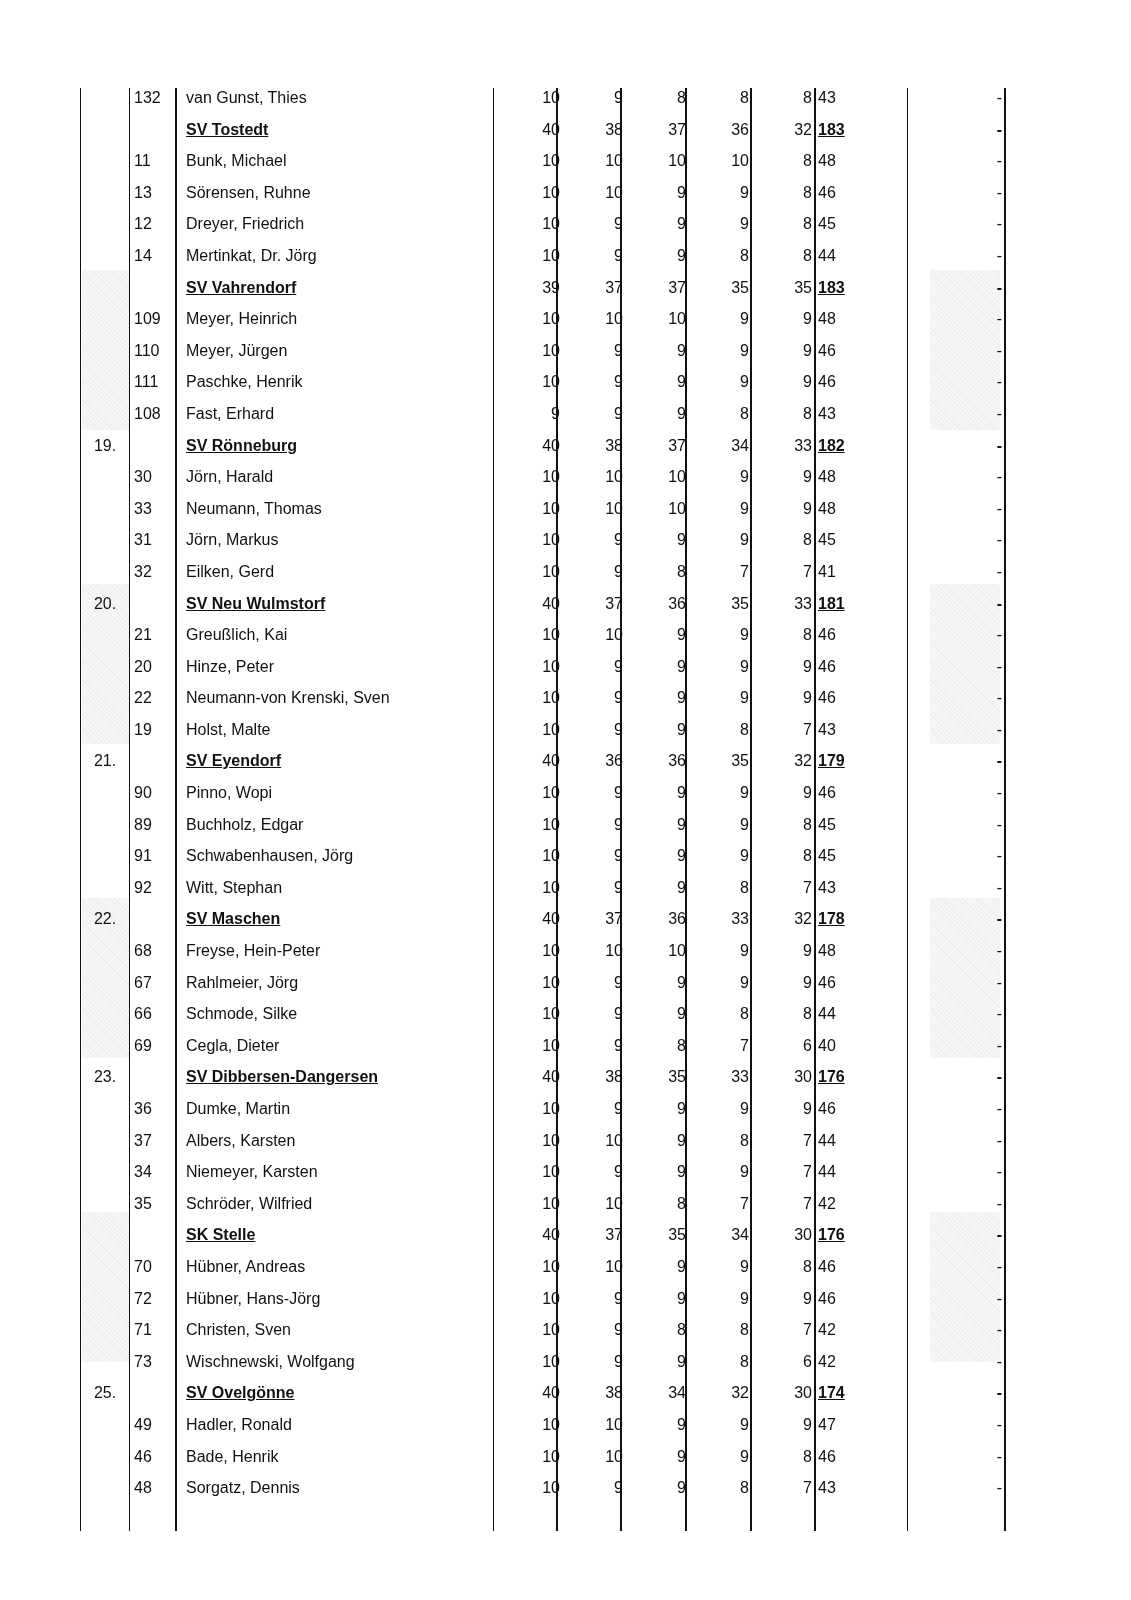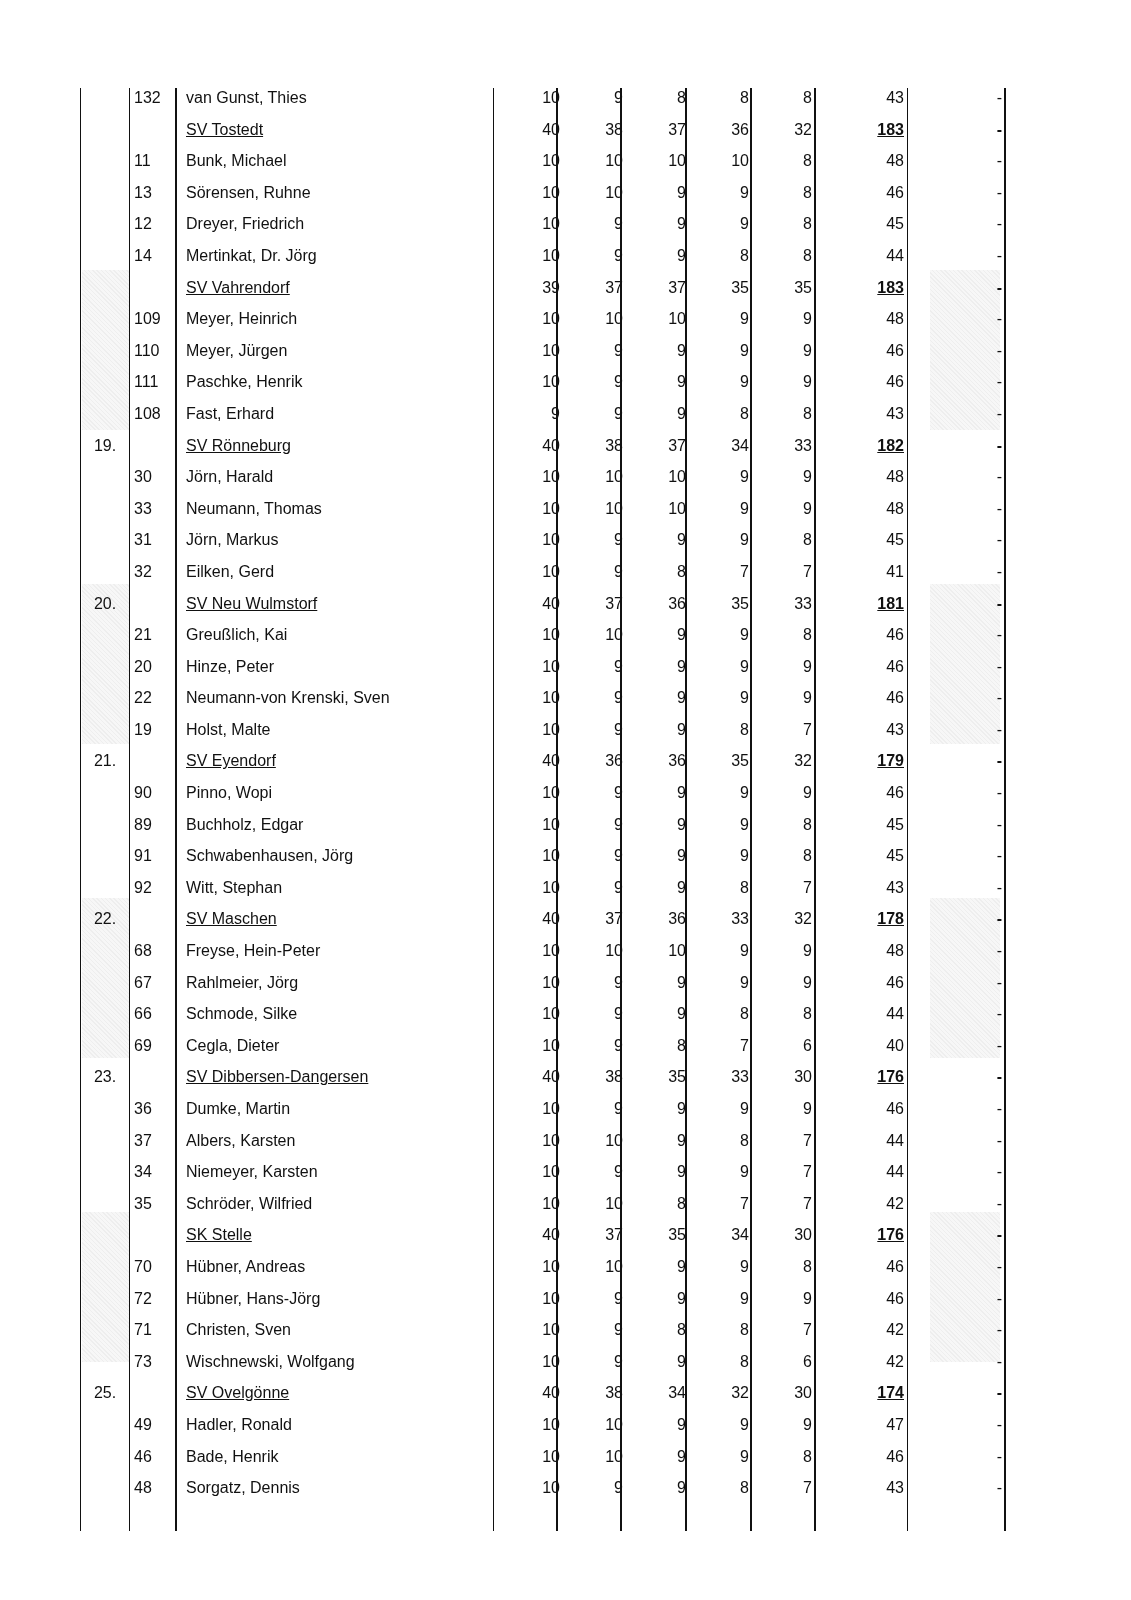--- a/index.html
+++ b/index.html
@@ -8,23 +8,23 @@
   .page { position: absolute; left: 0; top: 0; width: 1131px; height: 1600px; }
   .vline { position: absolute; top: 88px; height: 1443px; width: 1px; background: #111; }
   .vline.thick { width: 2px; }
   .shade { position: absolute; background: repeating-linear-gradient(45deg, #eeeeee 0 1px, #f7f7f7 1px 3px); }
   table.res { position: absolute; left: 80px; top: 82px; border-collapse: collapse; table-layout: fixed; }
   table.res td { height: 31.6px; padding: 0; font-size: 16px; line-height: 31.6px; white-space: nowrap; }
   td.rank { width: 50px; text-align: center; padding-right: 4px !important; }
   td.num  { width: 40px; text-align: left; padding-right: 6px !important; }
   td.name { width: 317px; padding-left: 6px !important; margin-left: 8px; }
   td.sc   { width: 57px; text-align: right; padding-right: 6px !important; }
-  td.tot  { width: 86px; text-align: right; padding-right: 6px !important; }
+  td.tot  { width: 86px; padding-right: 6px !important; }
   td.mk   { width: 92px; text-align: right; padding-right: 4px !important; }
-  tr.team td.name { font-weight: normal; text-decoration: underline; }
+  tr.team td.name { font-weight: bold; text-decoration: underline; }
   tr.team td.tot  { font-weight: bold; text-decoration: underline; }
   tr.team td.mk   { font-weight: bold; }
 </style>
 </head>
 <body>
 
 <div class="page">
 
   <div class="shade" style="left:82px;top:270px;width:48px;height:160px;"></div>
   <div class="shade" style="left:82px;top:584px;width:48px;height:160px;"></div>

